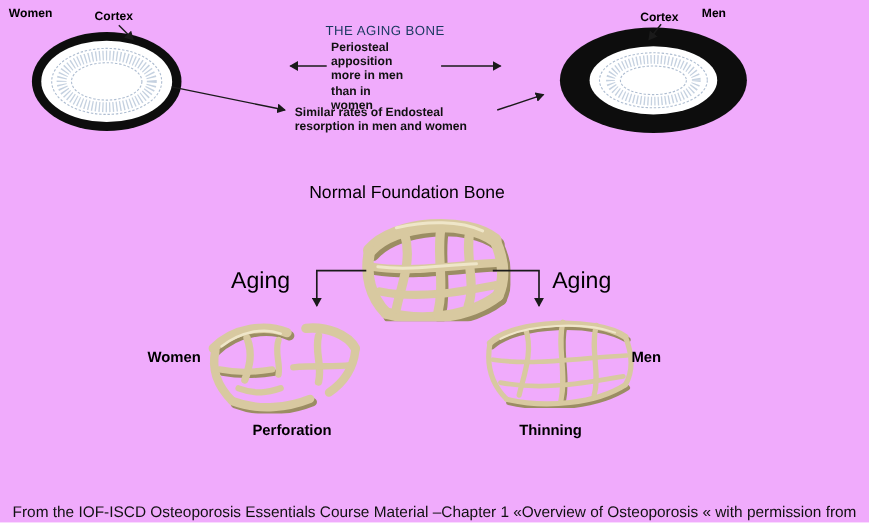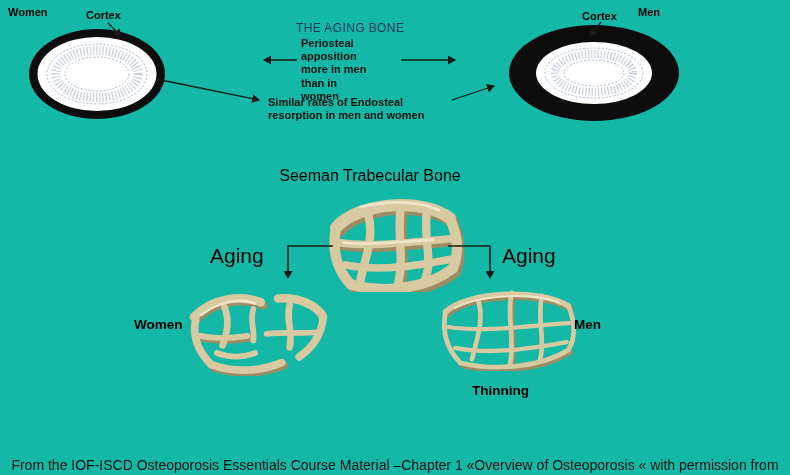--- a/index.html
+++ b/index.html
@@ -1,17 +1,17 @@
 <!DOCTYPE html>
 <html><head>
 <meta charset="utf-8">
 <style>
   html,body { margin:0; padding:0; background:#ffffff; }
   .canvas {
-    position:relative; width:790px; height:475px; background:#14b8a6;
+    position:relative; width:790px; height:475px; background:#f0abfc;
     font-family:"Liberation Sans", sans-serif; color:#111; overflow:hidden;
   }
   .abs { position:absolute; }
   .lbl-bold { font-weight:bold; font-size:11px; color:#000; }
   .title {
     font-weight:normal; font-size:12px; letter-spacing:.4px; color:#17375e;
     text-align:left; margin:16px;
   }
   .note { font-weight:bold; font-size:11px; line-height:1.2; color:#111; }
   .big-label { font-size:16px; color:#000; text-align:center; }
@@ -46,21 +46,21 @@
     <ellipse cx="86" cy="49" rx="85" ry="48" fill="#0d0d0d"></ellipse>
     <ellipse cx="86" cy="49" rx="58" ry="31" fill="#ffffff"></ellipse>
     <ellipse cx="86" cy="49" rx="49" ry="25" fill="none" stroke="#aebdd1" stroke-width="1" stroke-dasharray="2.2,1.6"></ellipse>
     <ellipse cx="86" cy="49" rx="39" ry="19" fill="none" stroke="#c5d1e0" stroke-width="8" stroke-dasharray="1.2,2"></ellipse>
     <ellipse cx="86" cy="49" rx="30" ry="13" fill="none" stroke="#aebdd1" stroke-width="1" stroke-dasharray="2.2,1.6"></ellipse>
   </svg>
 
   <div class="abs note" style="left:268px; top:96px; width:190px">Similar rates of Endosteal resorption in men and women</div>
   <div class="abs note" style="left:301px; top:37px; width:72px">Periosteal apposition more in men than in women</div>
 
-  <div class="abs big-label" style="left:250px; top:167px; width:240px">Seeman Trabecular Bone</div>
+  <div class="abs big-label" style="left:250px; top:167px; width:240px">Normal Foundation Bone</div>
 
   <svg class="abs" style="left:322px; top:194px" width="142" height="98" viewBox="0 0 150 105" aria-hidden="true">
     <g fill="none" stroke-linecap="round" stroke-linejoin="round">
       <g stroke="#9b8d63" transform="translate(3,4)">
         <path d="M14,36 C38,8 108,4 136,26" stroke-width="13"></path>
         <path d="M30,97 C66,107 112,101 139,80" stroke-width="11"></path>
         <path d="M84,11 C78,38 88,66 80,99" stroke-width="9"></path>
         <path d="M16,52 C54,58 100,50 140,48" stroke-width="8"></path>
         <path d="M136,26 C145,46 146,64 139,80" stroke-width="11"></path>
       </g>
@@ -127,20 +127,21 @@
         <path d="M13,46 C52,52 100,44 141,42" stroke-width="4.5"></path>
         <path d="M20,68 C60,76 104,68 138,62" stroke-width="4.5"></path>
       </g>
       <path d="M20,26 C46,12 100,9 130,20" stroke="#efe6c9" stroke-width="2"></path>
     </g>
   </svg>
 
   <span class="abs bone-name" style="left:134px; top:317px">Women</span>
   <span class="abs bone-name" style="left:574px; top:317px">Men</span>
 
+  <div class="abs bone-result" style="left:203px; top:383px; width:125px">Perforation</div>
   <div class="abs bone-result" style="left:448px; top:383px; width:105px">Thinning</div>
 
 
   <div class="abs footer" style="left:0; top:457px; width:790px">From the IOF-ISCD Osteoporosis Essentials Course Material –Chapter 1 «Overview of Osteoporosis « with permission from the International Osteoporosis Foundation</div>
 
   <svg class="abs overlay" style="left:0; top:0" width="790" height="475" viewBox="0 0 790 475" aria-hidden="true">
     <defs>
       <marker id="ah" markerUnits="userSpaceOnUse" markerWidth="9" markerHeight="9" refX="7" refY="4.5" orient="auto">
         <path d="M0,0 L8,4.5 L0,9 Z" fill="#1a1a1a"></path>
       </marker>

